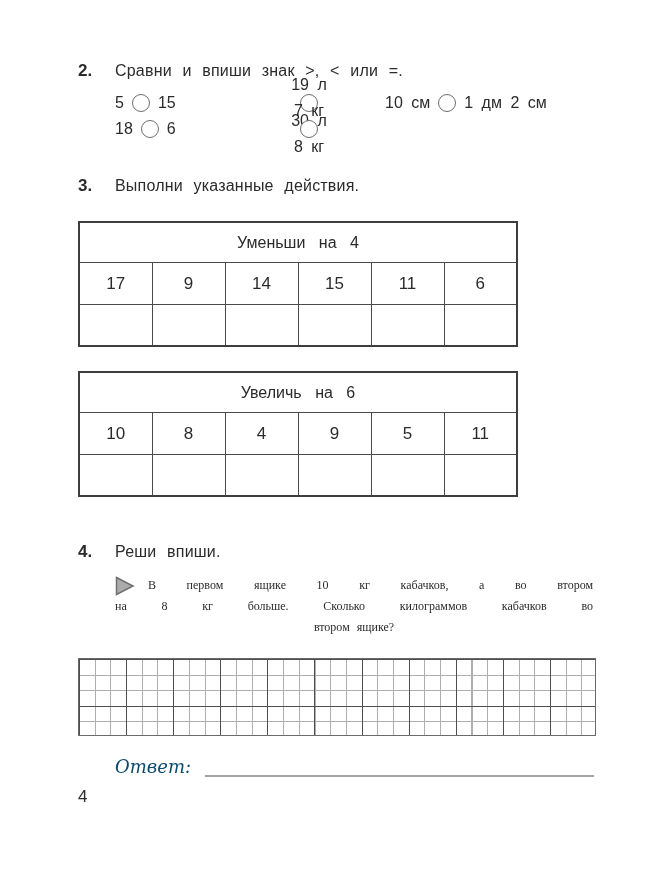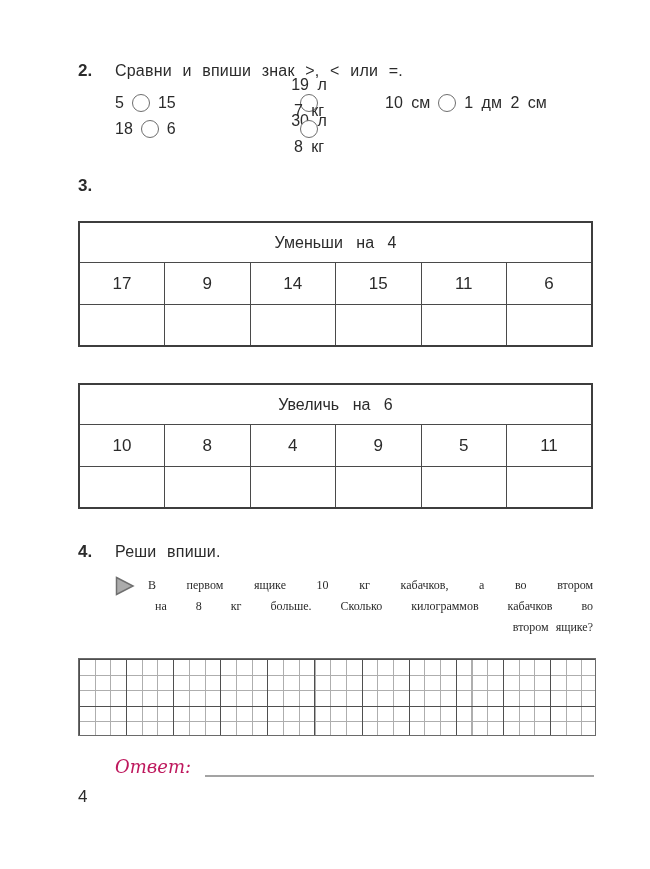--- a/index.html
+++ b/index.html
@@ -24,55 +24,55 @@
   .cmp .circle{
     width:16px;height:16px;border:1.4px solid #6e6e6e;border-radius:50%;
     display:inline-block;margin:0 8px;flex:0 0 auto;background:#fff;
   }
   .cmp.c1{width:118px;}
   .cmp.c2{width:152px;flex-direction:column;}
 
   
   .task3{position:absolute;left:78px;top:176px;width:515px;}
   table.wtable{
-    border-collapse:collapse;table-layout:fixed;width:515px;
+    border-collapse:collapse;table-layout:fixed;width:440px;
     border:2px solid #3e3e3e;
   }
   table.wtable.t1{margin-top:25px;}
-  table.wtable.t2{margin-top:36px;}
+  table.wtable.t2{margin-top:24px;}
   .wtable td{border:1.5px solid #4a4a4a;text-align:center;padding:0;}
   .wtable td.thead{height:39px;font-size:16px;word-spacing:9px;}
   .wtable tr.vals td{height:41px;font-size:17px;}
   .wtable tr.empty td{height:40px;}
 
   
   .task4{position:absolute;left:78px;top:542px;width:517px;}
   .problem{margin-left:37px;width:478px;margin-top:13px;font-size:12px;line-height:20.5px;word-spacing:4px;font-family:Liberation Serif, serif;}
   .pline1{display:flex;align-items:flex-start;}
   .pline1 .marker{flex:0 0 auto;margin-right:13px;margin-top:1px;}
   .pline1 .ptext{flex:1;text-align:justify;text-align-last:justify;}
-  .pline2{text-align:justify;text-align-last:justify;margin-left:40px;}
-  .pline3{text-align:right;}
+  .pline2{text-align:justify;text-align-last:justify;}
+  .pline3{text-align:center;}
 
   
   .grid{
     position:absolute;left:78px;top:658px;width:518px;height:78px;
     box-sizing:border-box;border:1px solid #6a6a6a;background-color:#fff;
     background-image:
       repeating-linear-gradient(to right,#4f4f4f 0 1px,transparent 1px 47.1px),
       repeating-linear-gradient(to bottom,#4f4f4f 0 1px,transparent 1px 46.8px),
       repeating-linear-gradient(to right,#aeaeae 0 1px,transparent 1px 15.7px),
       repeating-linear-gradient(to bottom,#aeaeae 0 1px,transparent 1px 15.6px);
   }
 
   
   .answer-row{position:absolute;left:115px;top:756px;width:479px;display:flex;align-items:flex-end;}
   .answer-label{
     font-family:"DejaVu Serif", serif;font-style:italic;font-size:18px;
-    color:#be185d;flex:0 0 auto;
+    color:#0c4a6e;flex:0 0 auto;
   }
   .answer-line{flex:1;border-bottom:2px solid #a3a3a3;margin-left:14px;height:16px;}
 
   .page-number{position:absolute;left:78px;top:787px;font-size:17px;}
 </style>
 </head>
 <body>
 
 <main>
 
@@ -110,20 +110,21 @@
         <span>7 кг</span>
         <span class="circle"></span>
         <span>8 кг</span>
       </div>
     </div>
   </section>
 
   <section class="task3">
     <div class="heading">
       <span class="tnum">3.</span>
+      <span class="ttitle">Выполни указанные действия.</span>
     </div>
 
     <table class="wtable t1">
       <tbody>
         <tr>
           <td class="thead" colspan="6">Уменьши на 4</td>
         </tr>
         <tr class="vals">
           <td>17</td>
           <td>9</td>

